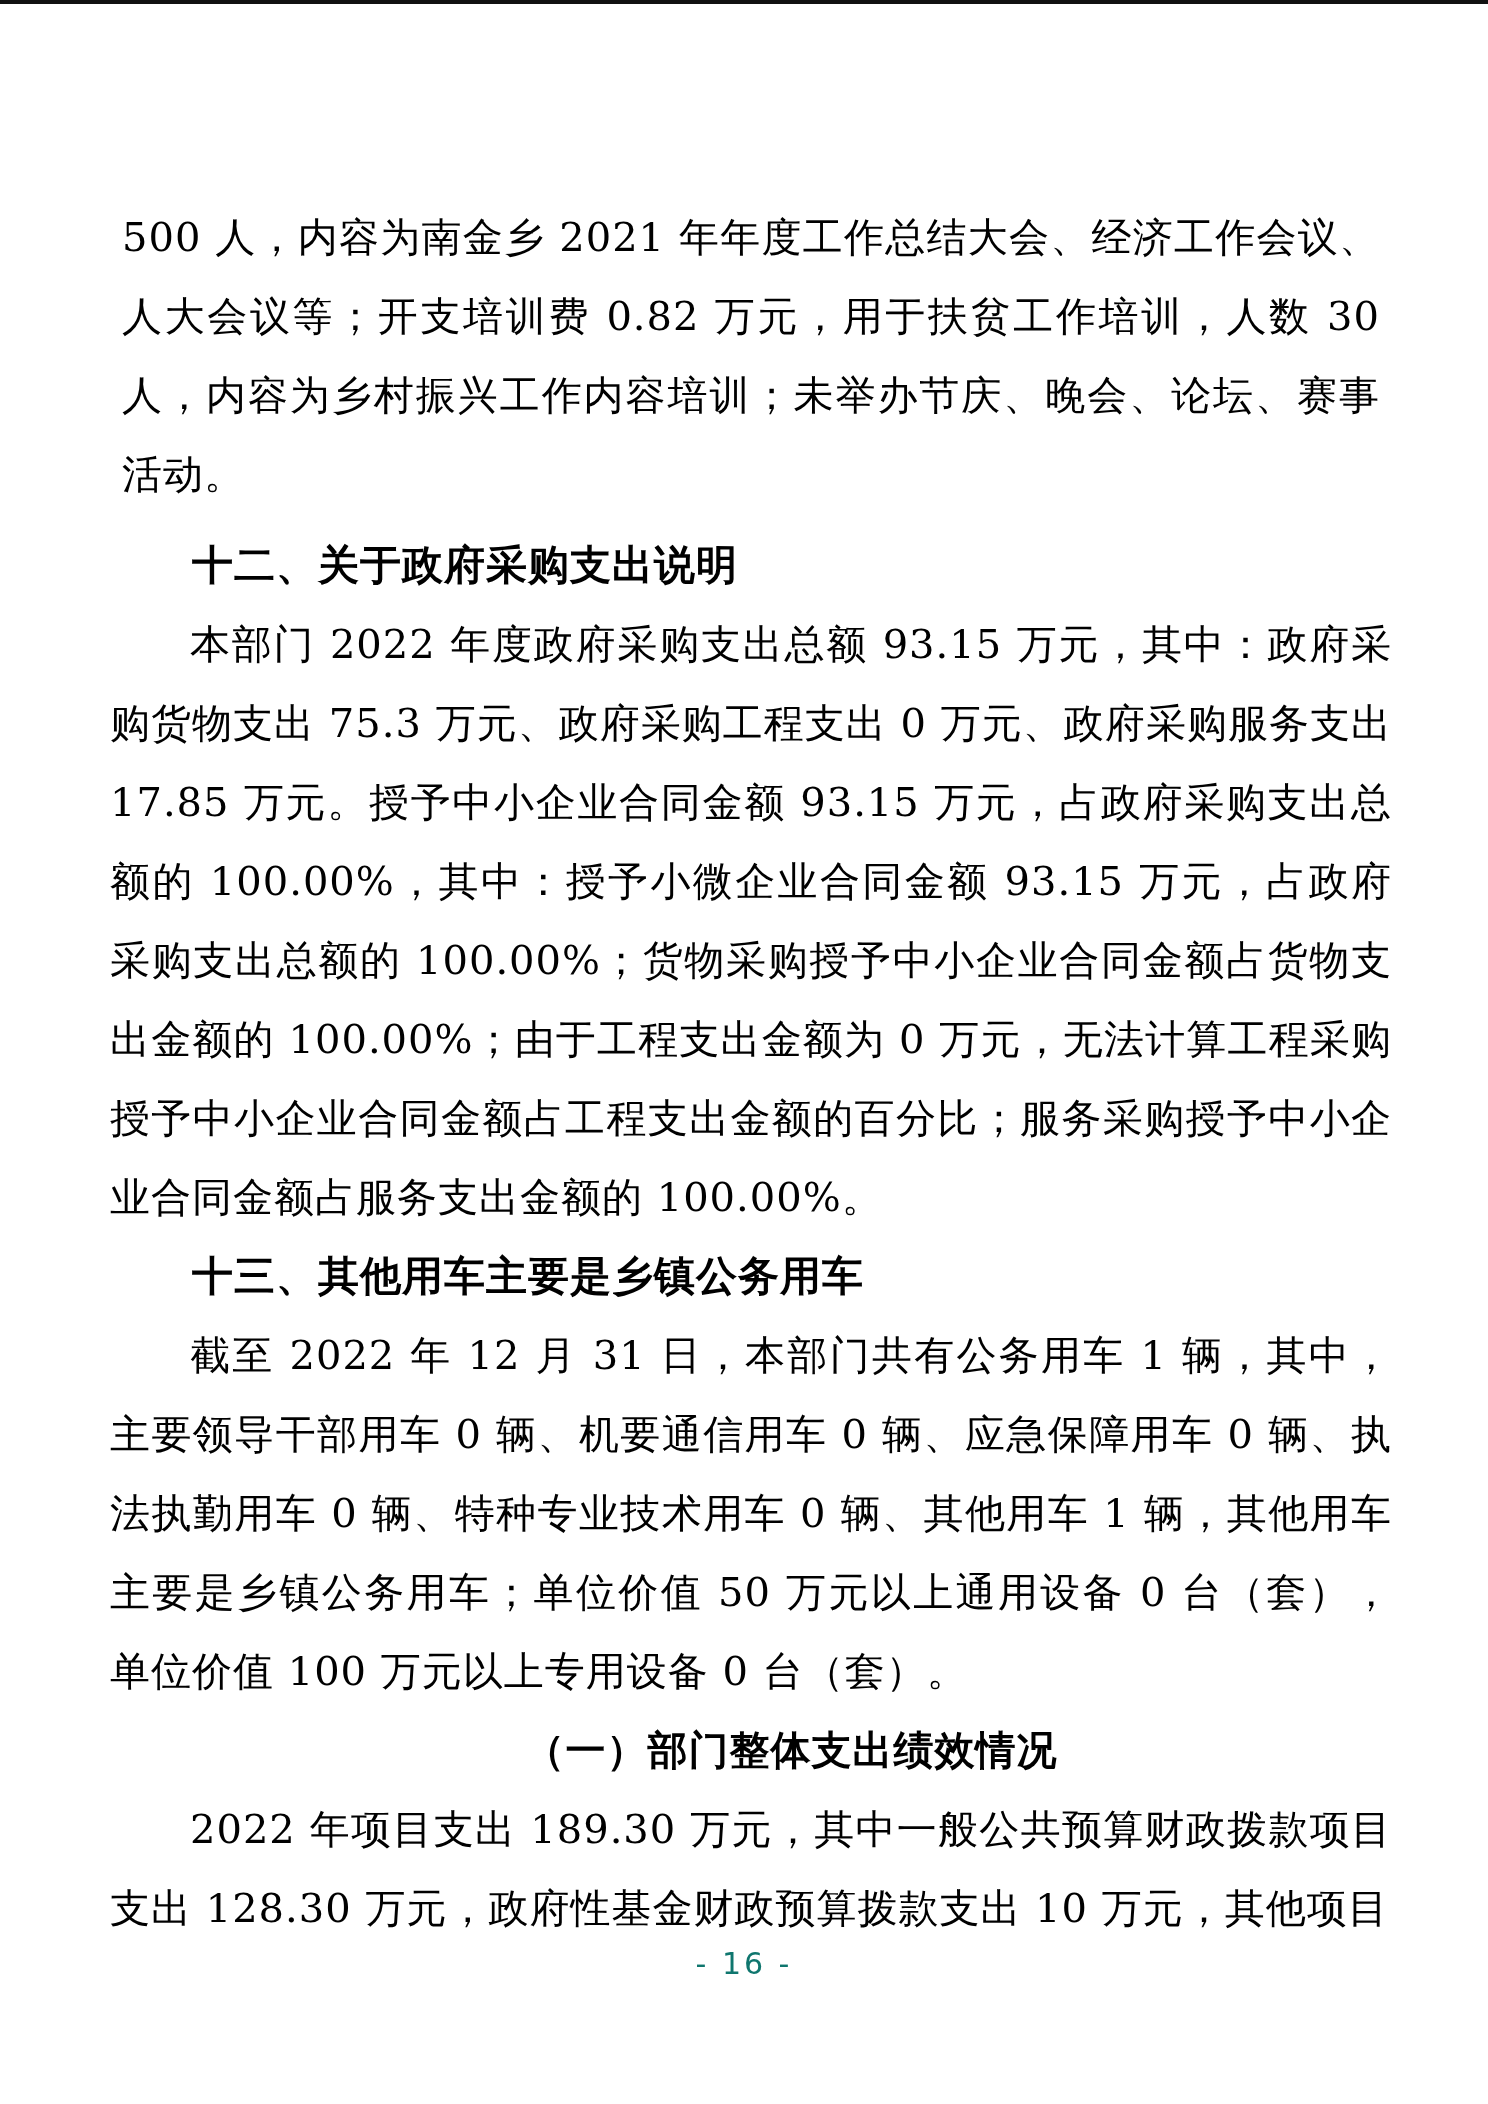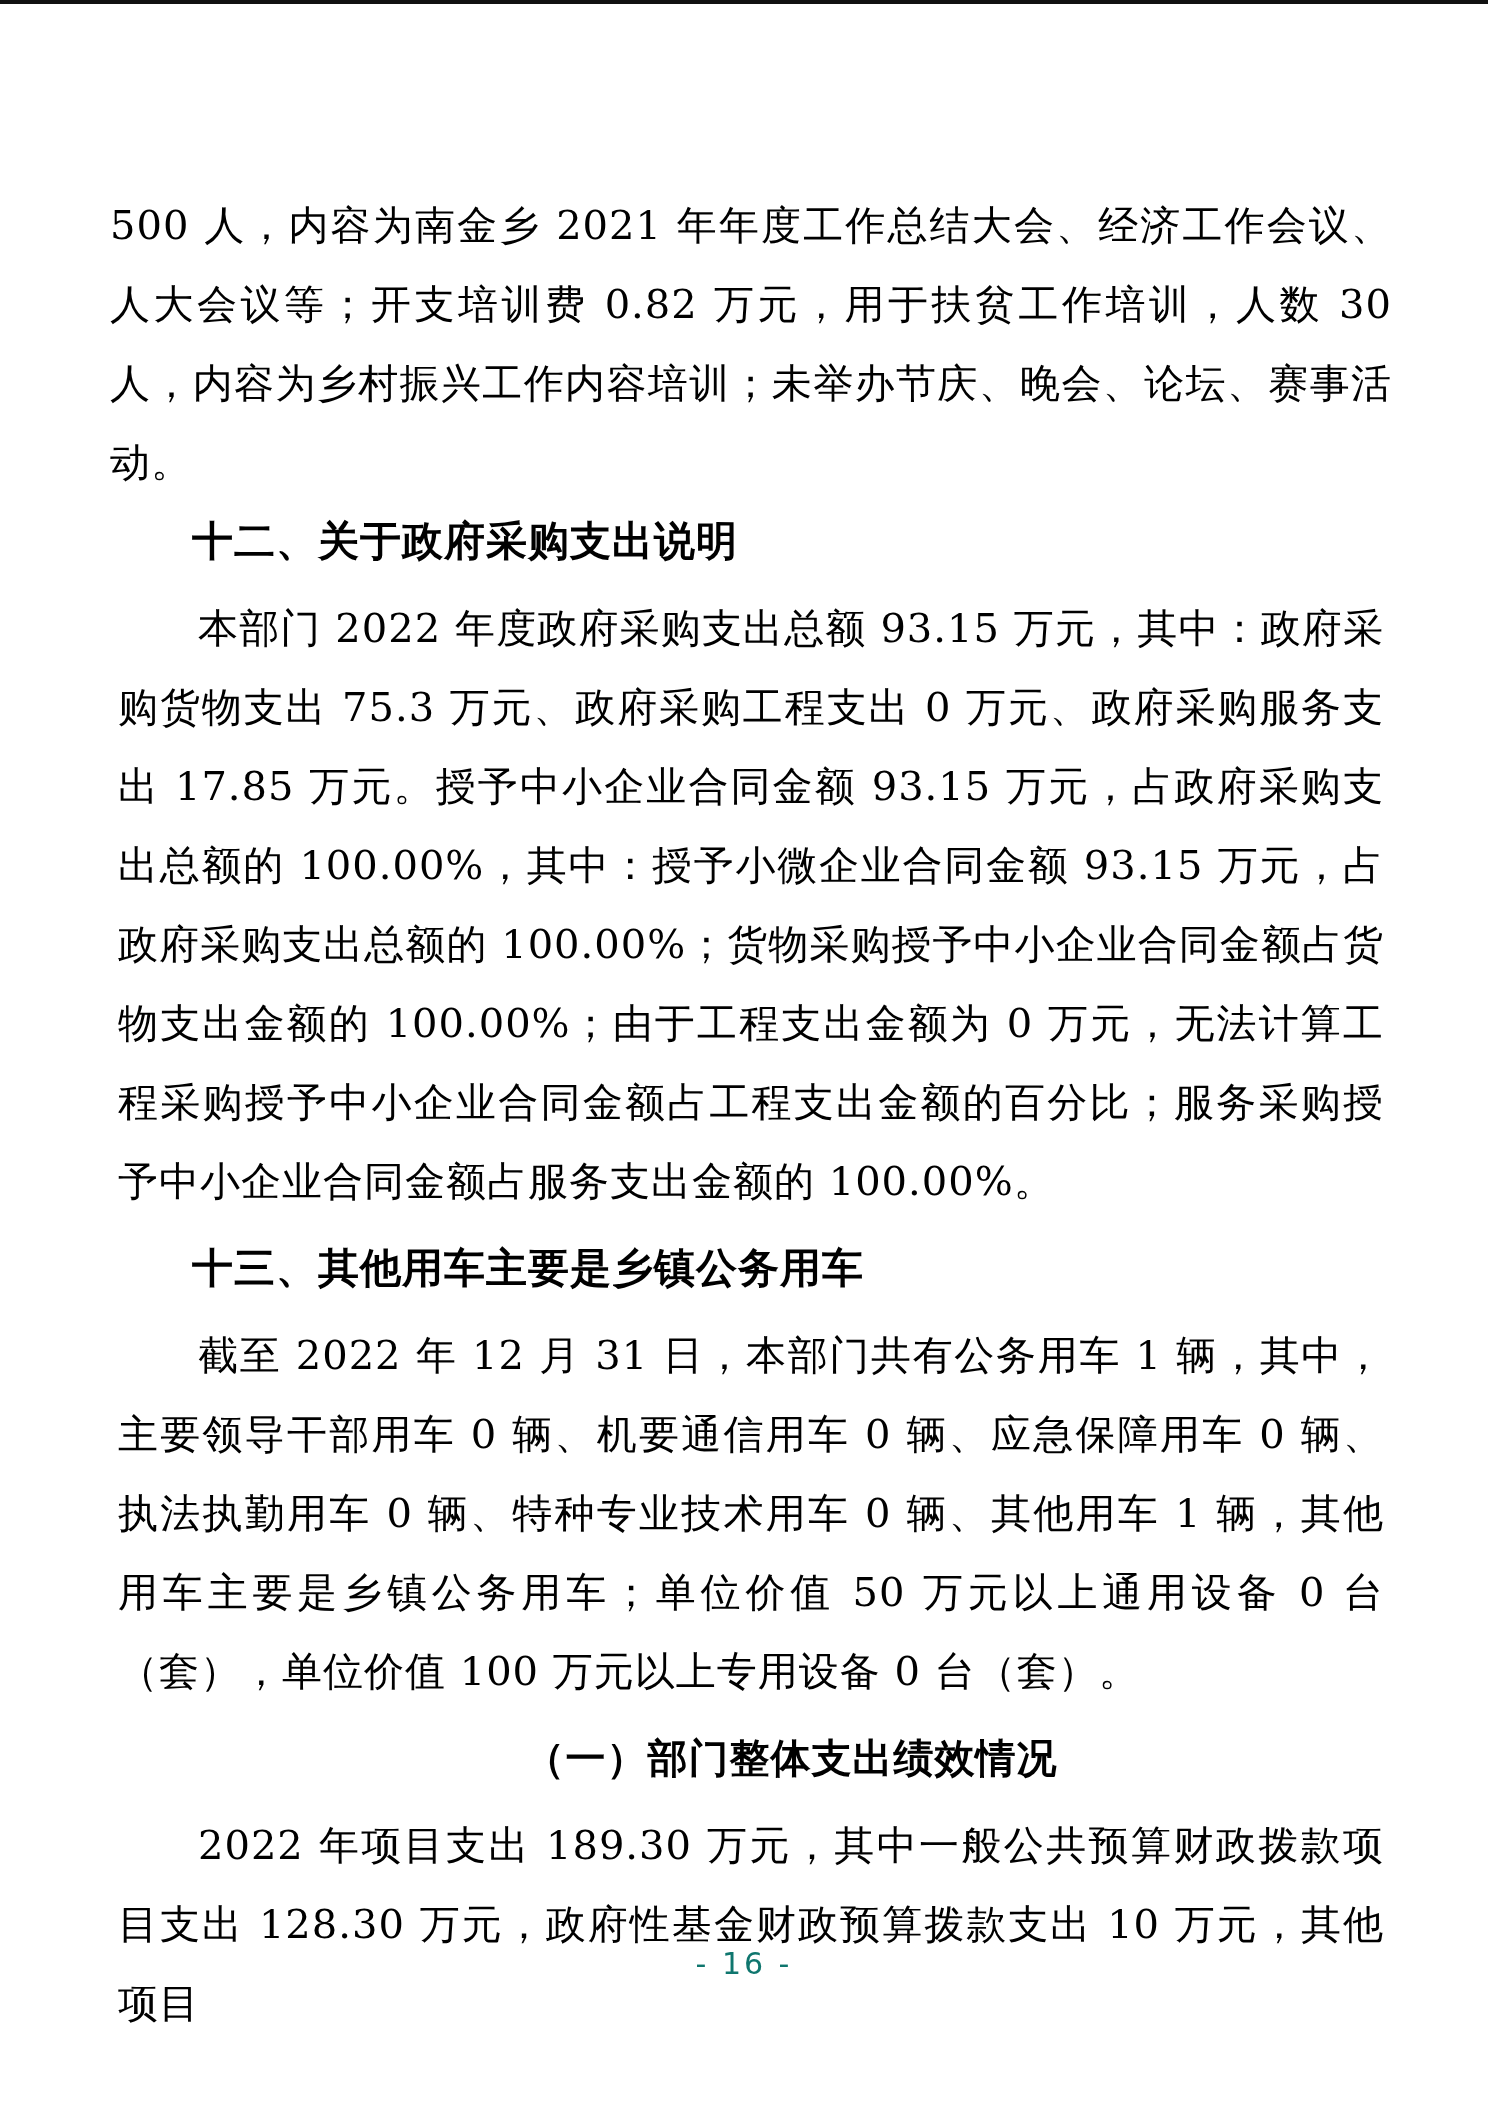--- a/index.html
+++ b/index.html
@@ -30,25 +30,25 @@
     left: 110px;
     right: 96px;
     font-size: 40px;
     line-height: 79px;
     text-align: justify;
     text-justify: inter-ideograph;
     letter-spacing: 1px;
   }
   .para {
     text-indent: 2em;
-    margin: 8px;
+    margin: 0;
   }
   .para-cont {
     text-indent: 0;
-    margin: 0;
+    margin: 12px;
   }
   .heading {
     font-family: Liberation Serif, serif;
     font-weight: bold;
     font-size: 41px;
     text-indent: 2em;
     margin: 0;
     text-align: left;
   }
   .subheading {

